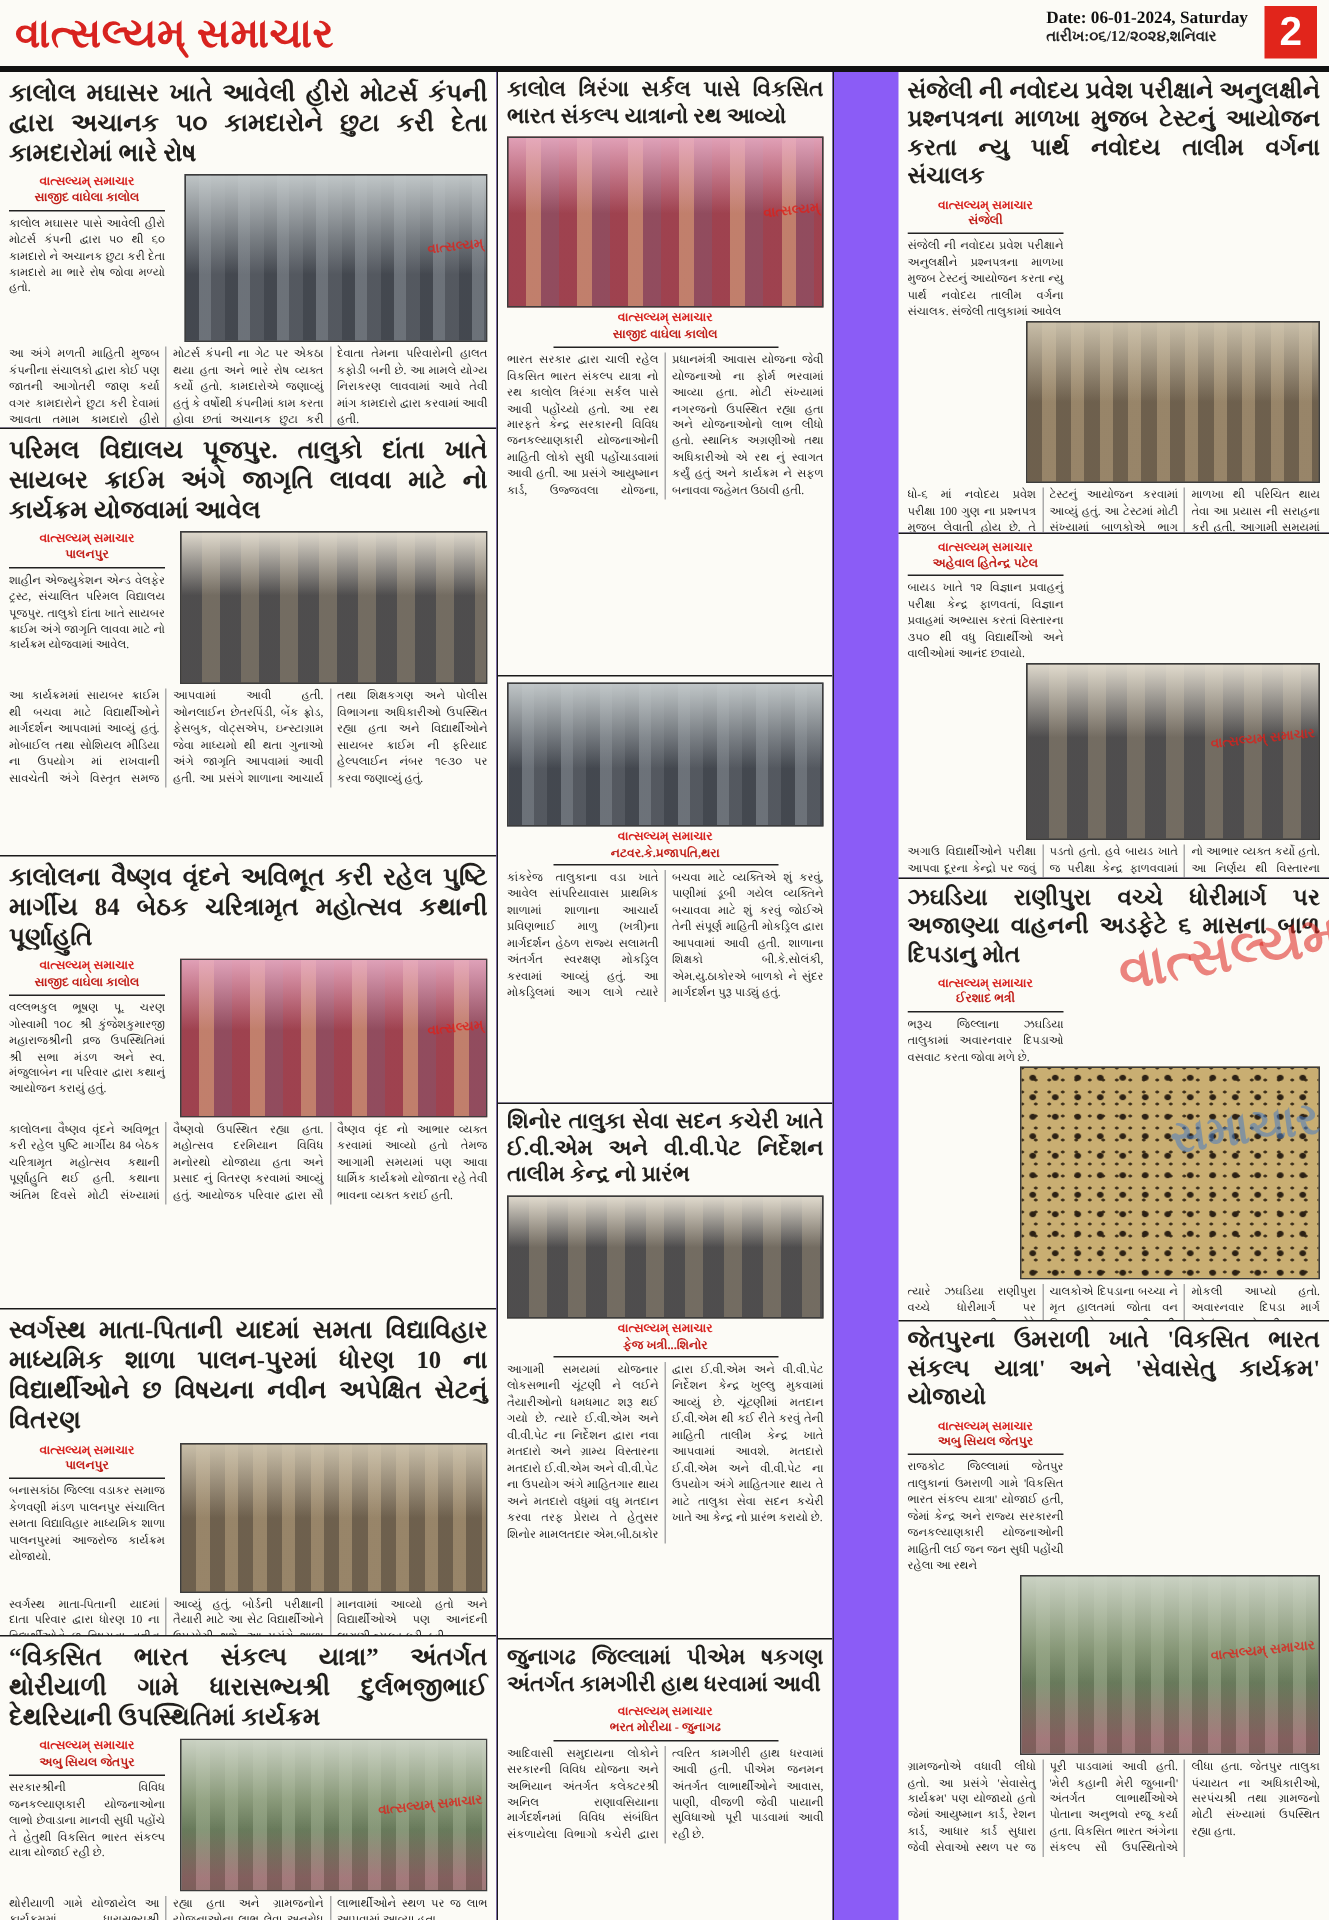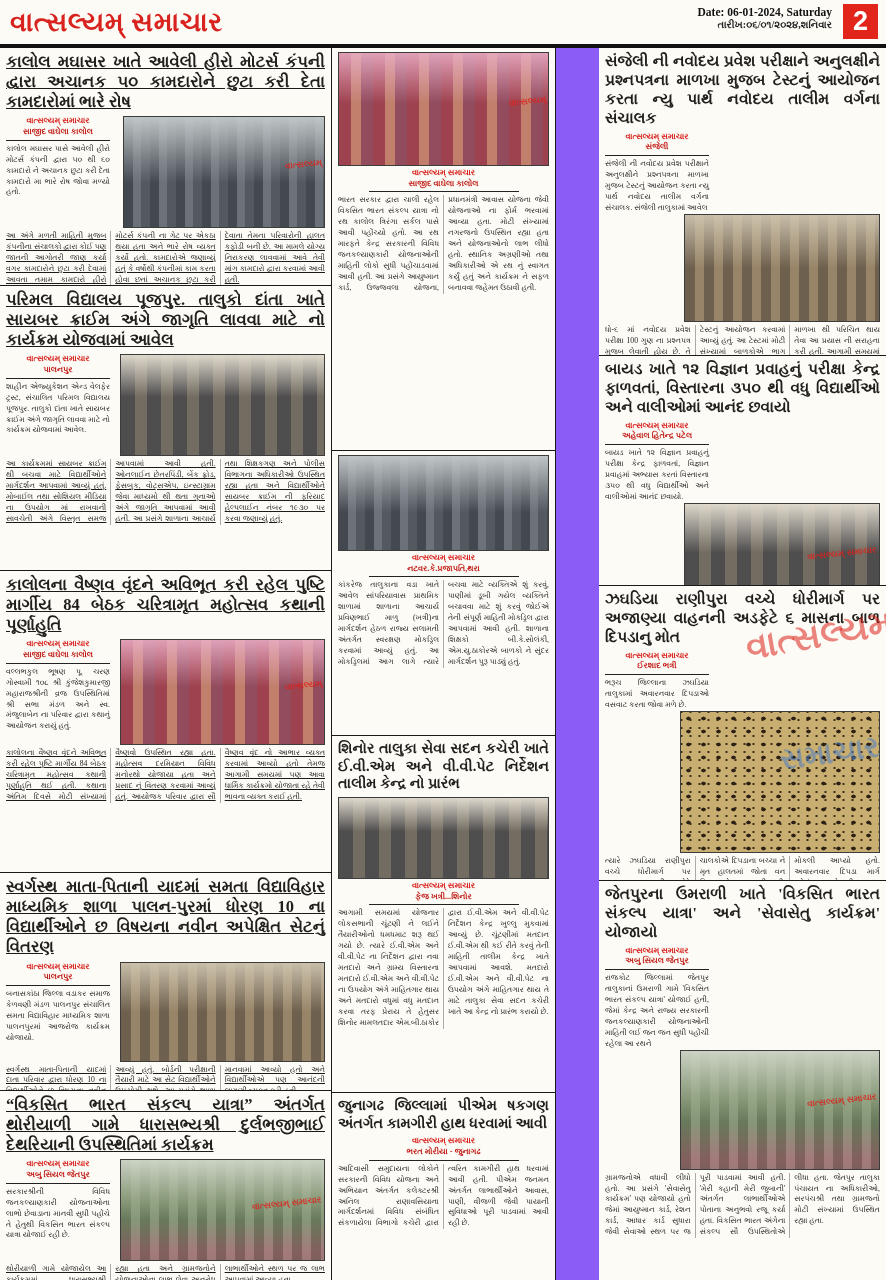--- a/index.html
+++ b/index.html
@@ -1,30 +1,30 @@
 <!DOCTYPE html>
 <html><head>
 <meta charset="utf-8">
 <style>
   html,body{margin:0;padding:0;background:#e8e6e0;}
   .page{width:886px;height:1280px;background:#8b5cf6;position:relative;margin:0 auto;
         font-family:"Liberation Serif","DejaVu Serif",serif;color:#1b1b1b;overflow:hidden;}
   
   .header{height:44px;position:relative;border-bottom:4px solid #121212;background:#fcfbf6;}
   .masthead{position:absolute;left:10px;top:7px;font-size:27px;font-weight:bold;color:#d8231f;letter-spacing:.4px;}
-  .dates{position:absolute;right:54px;top:5px;text-align:right;line-height:1.25;}
+  .dates{position:absolute;right:54px;top:5px;text-align:left;line-height:1.25;}
   .date-en{font-size:11.5px;font-weight:bold;color:#111;}
   .date-gu{font-size:10px;font-weight:bold;color:#222;}
   .pagenum{position:absolute;right:8px;top:4px;width:35px;height:35px;background:#e1251b;color:#fff;
            font-size:27px;font-weight:bold;display:flex;align-items:center;justify-content:center;
            font-family:"Liberation Sans",sans-serif;}
   
   .cols{display:flex;height:1232px;}
   .col{overflow:hidden;box-sizing:border-box;}
-  .col-left{width:331px;text-decoration:underline;}
+  .col-left{width:331px;}
   .col-mid{width:224px;}
   .col-right{width:331px;padding-left:43px;}
   .col + .col{border-left:1.6px solid #1a1a1a;}
   .article{padding:4px 6px 2px;overflow:hidden;position:relative;box-sizing:border-box;background:#fcfbf6;}
   .article + .article{border-top:1.5px solid #1a1a1a;}
   h2.head{margin:0 0 4px;font-weight:bold;color:#211f1c;text-align:justify;line-height:1.22;}
   .col-left  h2.head{font-size:16.5px;}
   .col-mid   h2.head{font-size:14.5px;}
   .col-right h2.head{font-size:15.5px;}
   
@@ -74,21 +74,21 @@
 </style>
 </head>
 <body>
 
 <div class="page">
 
   <div class="header">
     <div class="masthead">વાત્સલ્યમ્ સમાચાર</div>
     <div class="dates">
       <div class="date-en">Date: 06-01-2024, Saturday</div>
-      <div class="date-gu">તારીખ:૦૬/૦૧/૨૦૨૪,શનિવાર</div>
+      <div class="date-gu">તારીખ:૦૬/12/૨૦૨૪,શનિવાર</div>
     </div>
     <div class="pagenum">2</div>
   </div>
 
   <div class="cols">
 
     <div class="col col-left">
 
       <div class="article" style="height:237px">
         <h2 class="head">કાલોલ મઘાસર ખાતે આવેલી હીરો મોટર્સ કંપની દ્વારા અચાનક ૫૦ કામદારોને છુટા કરી દેતા કામદારોમાં ભારે રોષ</h2>
@@ -159,20 +159,21 @@
           </div>
         </div>
         <p class="body-cols cols-3">થોરીયાળી ગામે યોજાયેલ આ કાર્યક્રમમાં ધારાસભ્યશ્રી દુર્લભજીભાઈ દેથરિયા ઉપસ્થિત રહ્યા હતા અને ગ્રામજનોને યોજનાઓના લાભ લેવા અનુરોધ કર્યો હતો. આ પ્રસંગે લાભાર્થીઓને સ્થળ પર જ લાભ આપવામાં આવ્યા હતા.</p>
       </div>
 
     </div>
 
     <div class="col col-mid">
 
       <div class="article" style="height:402px">
+        <h2 class="head">કાલોલ ત્રિરંગા સર્કલ પાસે વિકસિત ભારત સંકલ્પ યાત્રાનો રથ આવ્યો</h2>
         <div class="photo-wide ph-stage" style="height:114px">
           <span class="wm wm-small">વાત્સલ્યમ્</span>
         </div>
         <div class="byline-center">
           <div class="by1">વાત્સલ્યમ્ સમાચાર</div>
           <div class="by2">સાજીદ વાઘેલા કાલોલ</div>
         </div>
         <p class="body-cols cols-2">ભારત સરકાર દ્વારા ચાલી રહેલ વિકસિત ભારત સંકલ્પ યાત્રા નો રથ કાલોલ ત્રિરંગા સર્કલ પાસે આવી પહોંચ્યો હતો. આ રથ મારફતે કેન્દ્ર સરકારની વિવિધ જનકલ્યાણકારી યોજનાઓની માહિતી લોકો સુધી પહોંચાડવામાં આવી હતી. આ પ્રસંગે આયુષ્માન કાર્ડ, ઉજ્જવલા યોજના, પ્રધાનમંત્રી આવાસ યોજના જેવી યોજનાઓ ના ફોર્મ ભરવામાં આવ્યા હતા. મોટી સંખ્યામાં નગરજનો ઉપસ્થિત રહ્યા હતા અને યોજનાઓનો લાભ લીધો હતો. સ્થાનિક અગ્રણીઓ તથા અધિકારીઓ એ રથ નું સ્વાગત કર્યું હતું અને કાર્યક્રમ ને સફળ બનાવવા જહેમત ઉઠાવી હતી.</p>
       </div>
 
@@ -215,21 +216,20 @@
             <div class="by1">વાત્સલ્યમ્ સમાચાર</div>
             <div class="by2">સંજેલી</div>
             <p class="lead">સંજેલી ની નવોદય પ્રવેશ પરીક્ષાને અનુલક્ષીને પ્રશ્નપત્રના માળખા મુજબ ટેસ્ટનું આયોજન કરતા ન્યુ પાર્થ નવોદય તાલીમ વર્ગના સંચાલક. સંજેલી તાલુકામાં આવેલ</p>
           </div>
           <div class="photo ph-class" style="width:196px;height:108px"></div>
         </div>
         <p class="body-cols cols-3">ધો-૬ માં નવોદય પ્રવેશ પરીક્ષા 100 ગુણ ના પ્રશ્નપત્ર મુજબ લેવાતી હોય છે. તે મુજબ નવોદય તાલીમ વર્ગના સંચાલક દ્વારા બાળકોની તૈયારી ચકાસવા ટેસ્ટનું આયોજન કરવામાં આવ્યું હતું. આ ટેસ્ટમાં મોટી સંખ્યામાં બાળકોએ ભાગ લીધો હતો. વાલીઓએ પણ આ આયોજન ને આવકાર્યું હતું અને બાળકો પરીક્ષાના માળખા થી પરિચિત થાય તેવા આ પ્રયાસ ની સરાહના કરી હતી. આગામી સમયમાં પણ આવા ટેસ્ટ યોજાતા રહેશે તેમ સંચાલકે જણાવ્યું હતું.</p>
       </div>
 
       <div class="article" style="height:230px">
-        <h2 class="head">બાયડ ખાતે ૧૨ વિજ્ઞાન પ્રવાહનું પરીક્ષા કેન્દ્ર ફાળવતાં, વિસ્તારના ૩૫૦ થી વધુ વિદ્યાર્થીઓ અને વાલીઓમાં આનંદ છવાયો</h2>
         <div class="art-top">
           <div class="byline-block">
             <div class="by1">વાત્સલ્યમ્ સમાચાર</div>
             <div class="by2">અહેવાલ હિતેન્દ્ર પટેલ</div>
             <p class="lead">બાયડ ખાતે ૧૨ વિજ્ઞાન પ્રવાહનું પરીક્ષા કેન્દ્ર ફાળવતાં, વિજ્ઞાન પ્રવાહમાં અભ્યાસ કરતાં વિસ્તારના ૩૫૦ થી વધુ વિદ્યાર્થીઓ અને વાલીઓમાં આનંદ છવાયો.</p>
           </div>
           <div class="photo ph-meeting" style="width:196px;height:118px">
             <span class="wm wm-small">વાત્સલ્યમ્ સમાચાર</span>
           </div>
         </div>

